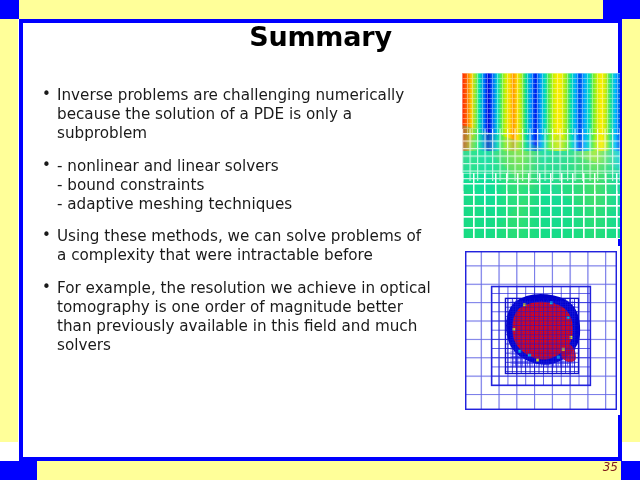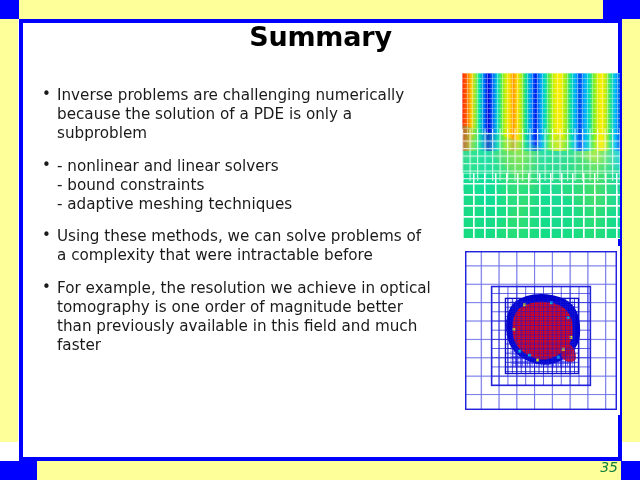--- a/index.html
+++ b/index.html
@@ -43,21 +43,21 @@
   .bullet:last-child{margin-bottom:0;}
   .bullet .dot{
     position:absolute;left:4px;top:-1px;font-size:15px;line-height:19.2px;color:#1a1a1a;
   }
   .bullet .txt{display:block;white-space:pre-line;}
   .sub{display:block;white-space:pre-line;margin-top:12px;}
 
   
   #pageno{
     position:absolute;left:592px;top:460px;width:26px;
-    text-align:right;font-size:14px;font-style:italic;color:#15803d;
+    text-align:right;font-size:12px;font-style:italic;color:#7f1d1d;
     line-height:14px;
   }
 
   
   .figure{position:absolute;overflow:hidden;background:#ffffff;}
   #fig-wave{left:462px;top:73px;width:158px;height:166px;}
   #fig-mesh{left:462px;top:246px;width:158px;height:169px;border:1px solid #ffffff;box-sizing:border-box;}
   .figure svg{display:block;width:100%;height:100%;}
 </style>
 </head>
@@ -102,21 +102,21 @@
       <span class="dot">•</span>
       <span class="txt">Using these methods, we can solve problems of
 a complexity that were intractable before</span>
     </div>
 
     <div class="bullet">
       <span class="dot">•</span>
       <span class="txt">For example, the resolution we achieve in optical
 tomography is one order of magnitude better
 than previously available in this field and much
-faster</span>
+solvers</span>
     </div>
 
   </div>
 
   <div class="figure" id="fig-wave">
     <svg viewBox="0 0 158 166" preserveAspectRatio="none">
       <defs>
 
         <linearGradient id="wv" x1="0" y1="0" x2="1" y2="0">
           <stop offset="0.000" stop-color="#ff2200"></stop>

